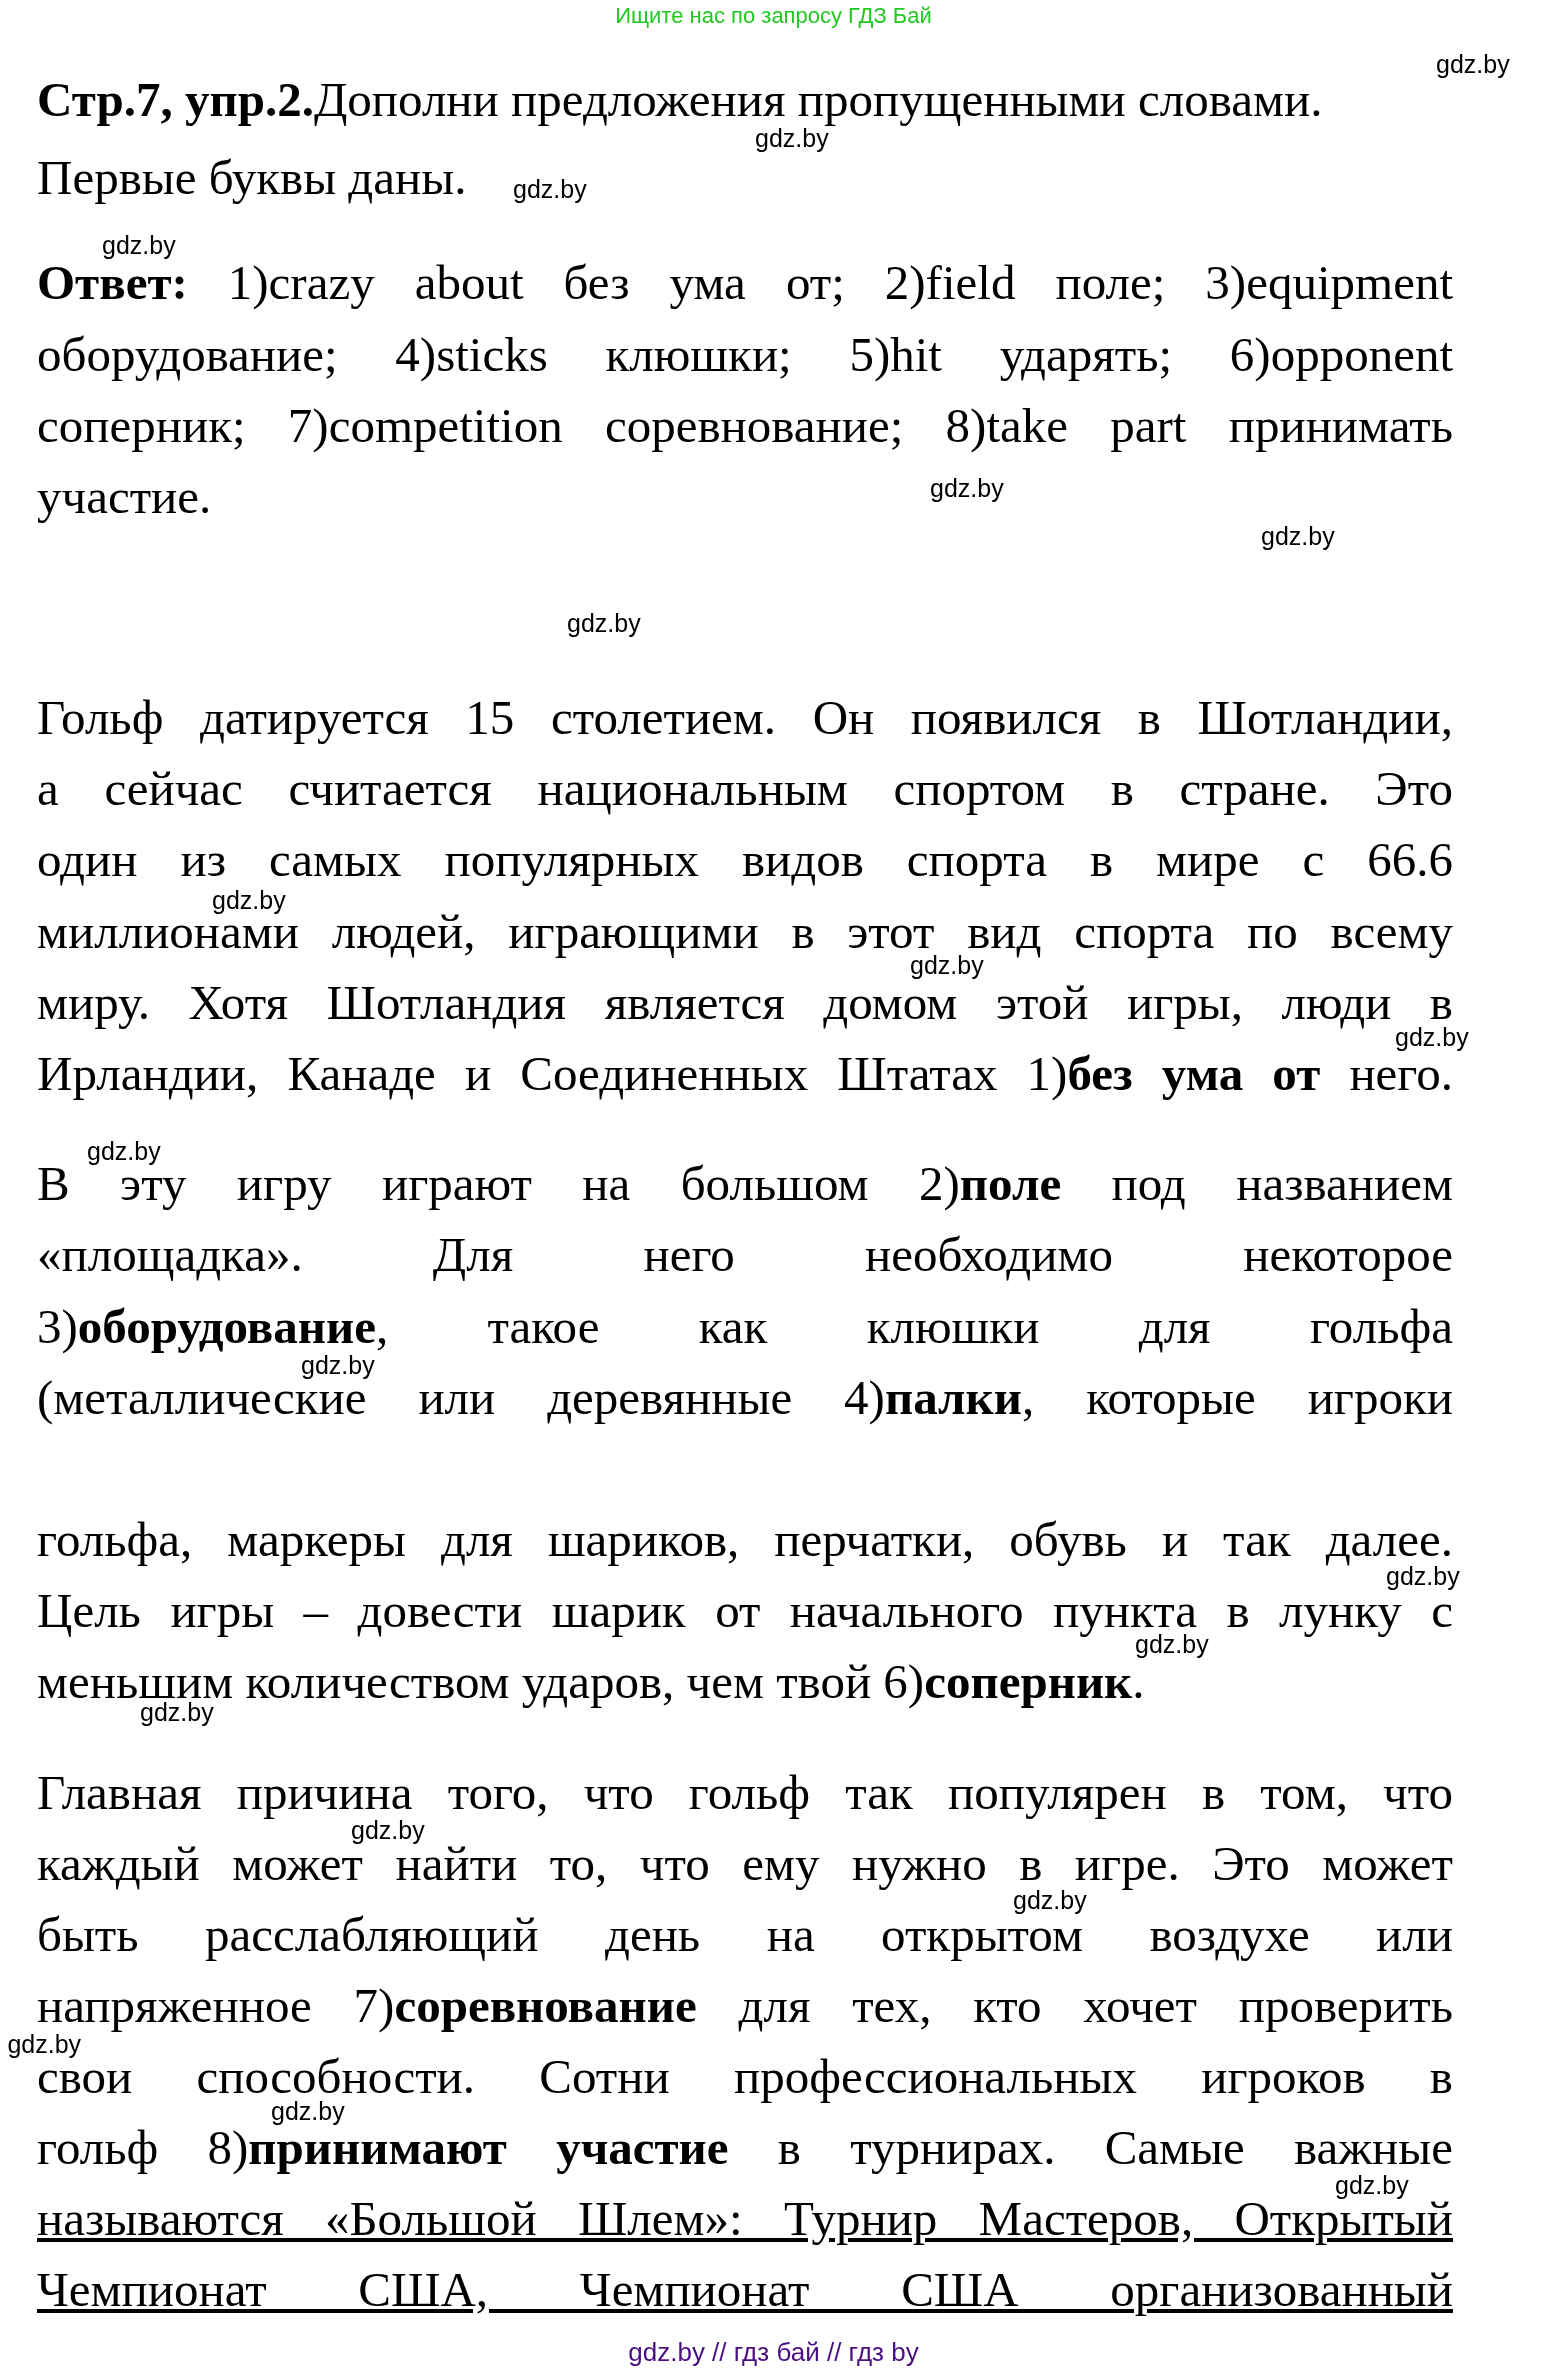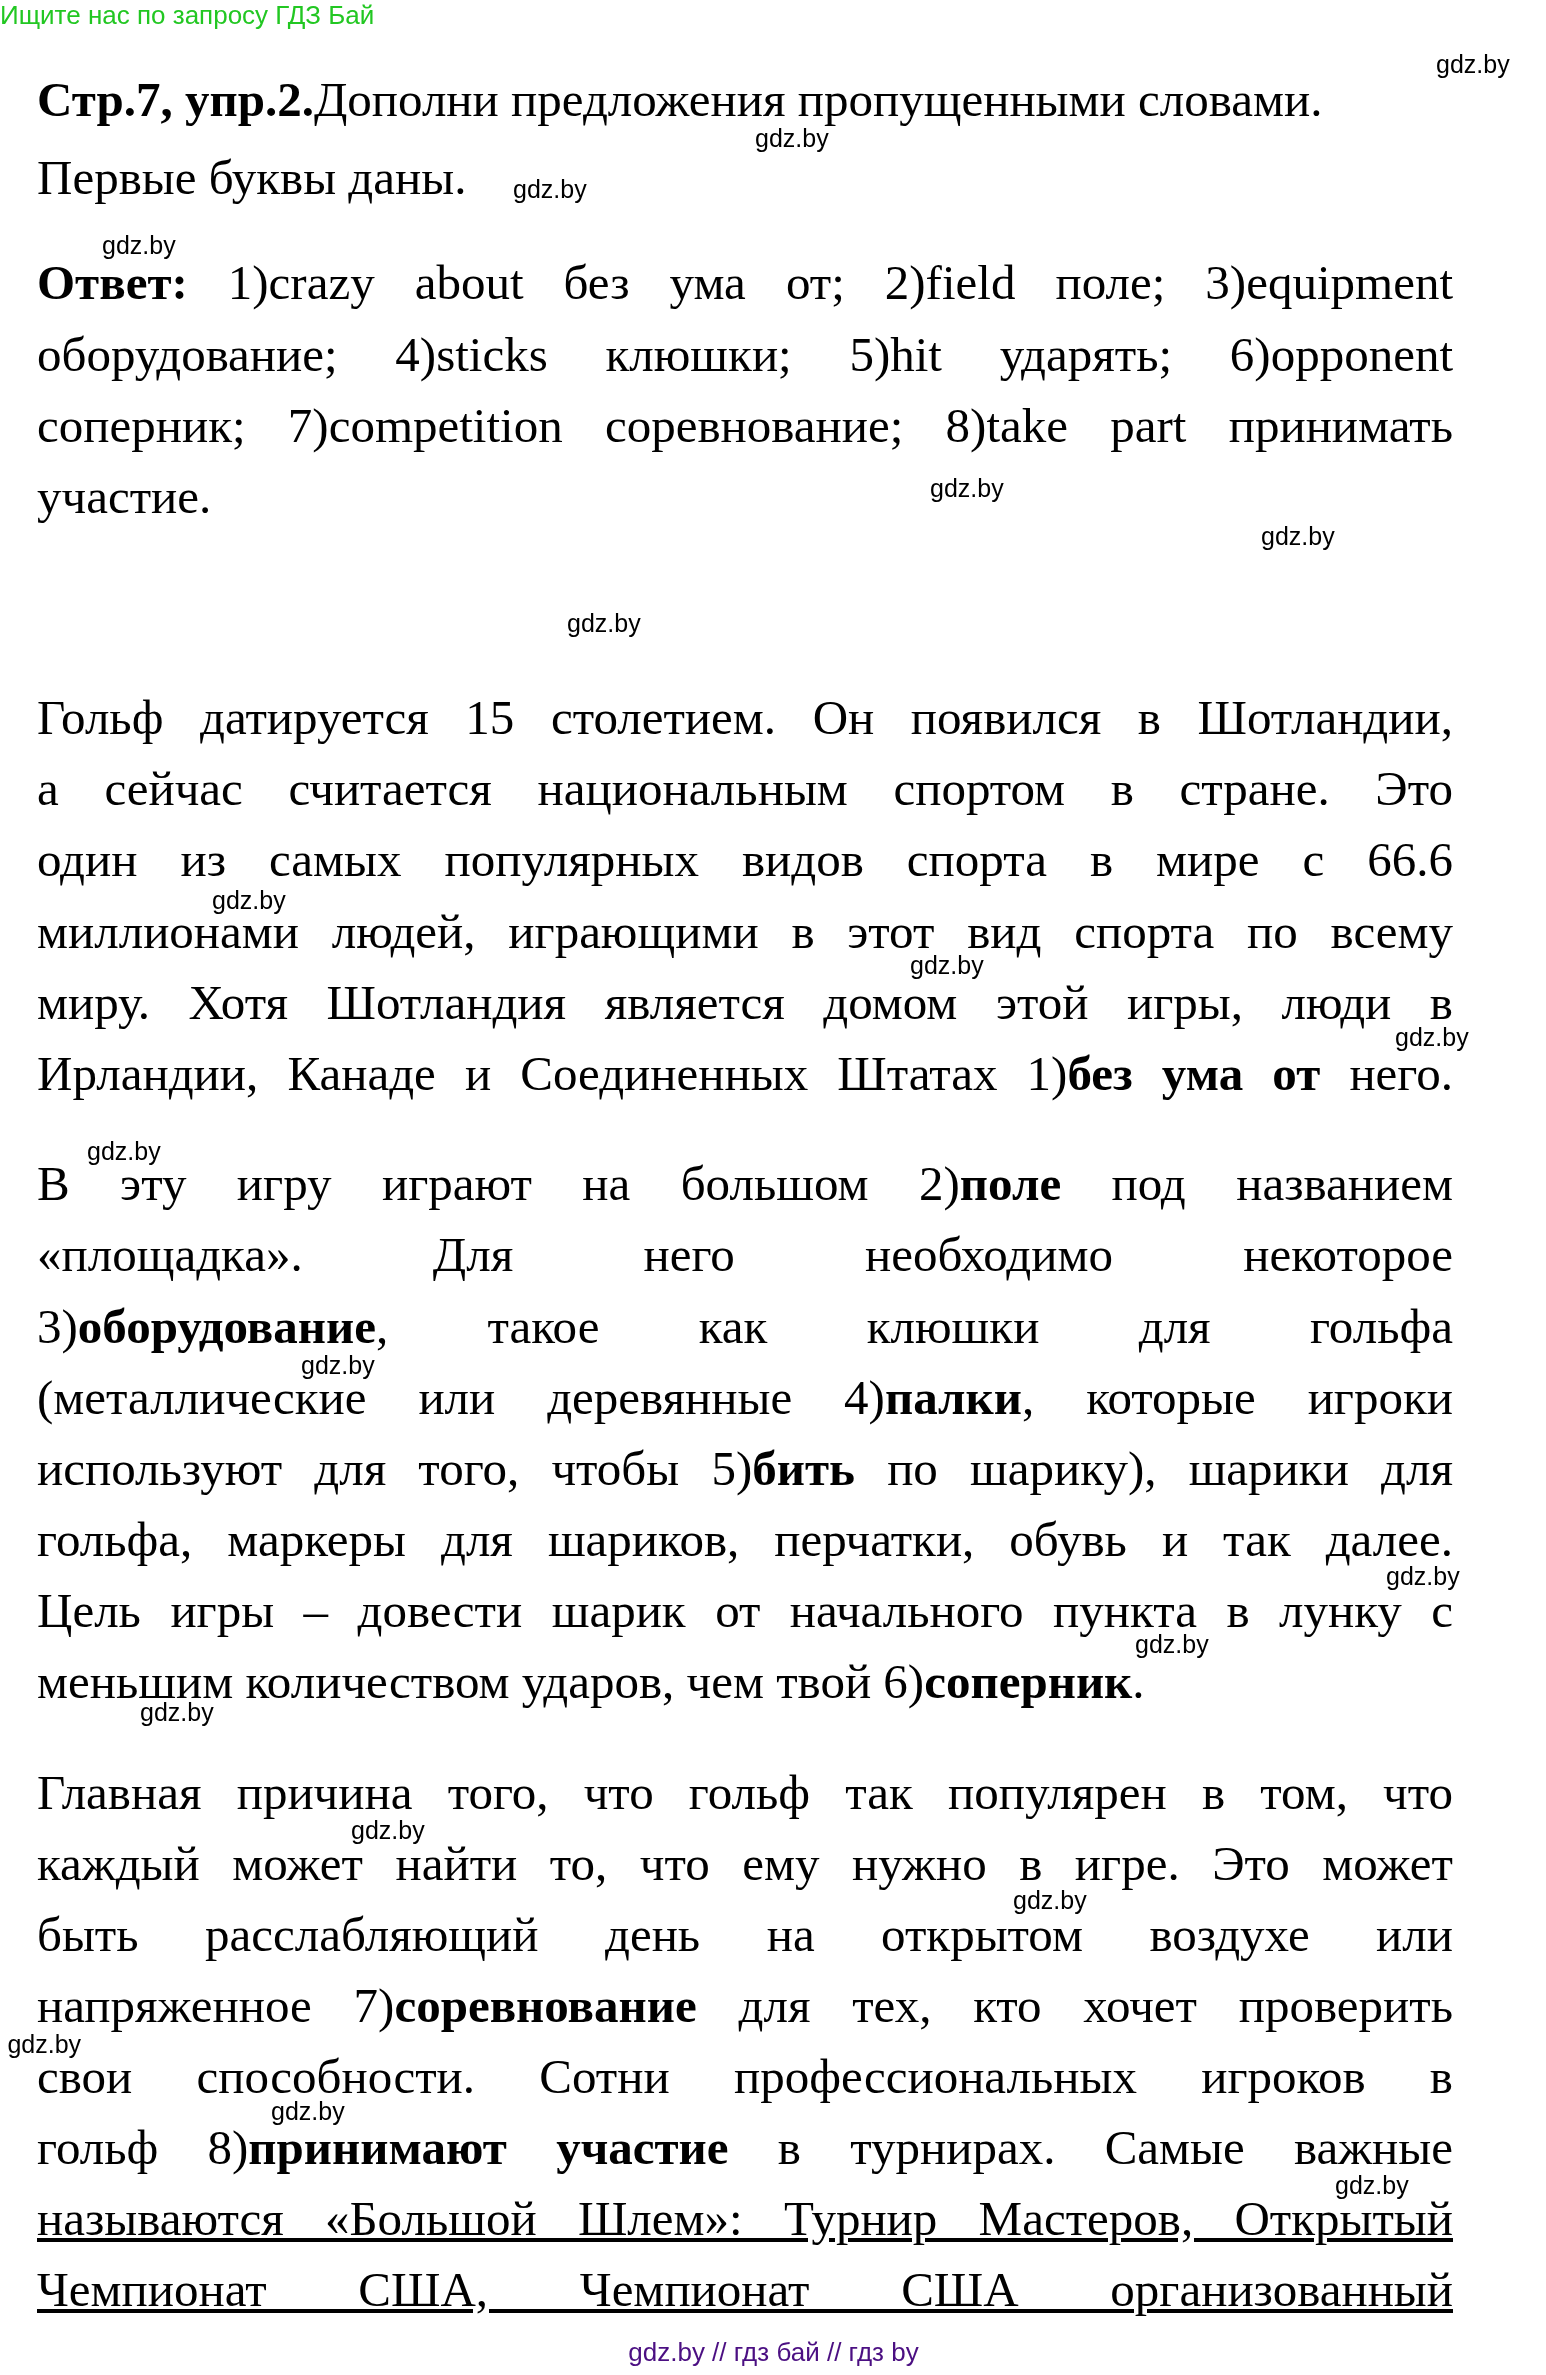--- a/index.html
+++ b/index.html
@@ -1,20 +1,20 @@
 <!DOCTYPE html>
 <html style="font-size:14.8px"><head>
 <meta charset="utf-8">
 <style>
   html, body { margin: 0; padding: 0; background: #ffffff; }
   body { width: 1547px; height: 2376px; position: relative; overflow: hidden; }
   .page { position: absolute; left: 0; top: 0; width: 1547px; height: 2376px; }
   .top-banner {
-    position: absolute; top: 0; left: 0; width: 1547px; text-align: left;
-    font-family: "Liberation Sans", sans-serif; font-size: 26px; line-height: 31px;
+    position: absolute; top: 0; left: 0; width: 1547px; text-align: center;
+    font-family: "Liberation Sans", sans-serif; font-size: 22px; line-height: 31px;
     color: #22c722;
   }
   .footer {
     position: absolute; top: 2337px; left: 0; width: 1547px; text-align: center;
     font-family: "Liberation Sans", sans-serif; font-size: 26px; line-height: 31px;
     color: #4b0f82;
   }
   .line {
     position: absolute; left: 37px; width: 1416px; height: 55px;
     font-family: "Liberation Serif", serif; font-size: 49px; line-height: 55px;
@@ -48,21 +48,20 @@
   <div class="line justify" style="top:761px;">а сейчас считается национальным спортом в стране. Это</div>
   <div class="line justify" style="top:832px;">один из самых популярных видов спорта в мире с 66.6</div>
   <div class="line justify" style="top:904px;">миллионами людей, играющими в этот вид спорта по всему</div>
   <div class="line justify" style="top:975px;">миру. Хотя Шотландия является домом этой игры, люди в</div>
   <div class="line justify" style="top:1046px;"><span>Ирландии, Канаде и Соединенных Штатах 1)</span><b>без ума от</b><span> него.</span></div>
 
   <div class="line justify" style="top:1156px;"><span>В эту игру играют на большом 2)</span><b>поле</b><span> под названием</span></div>
   <div class="line justify" style="top:1227px; word-spacing:37px;">«площадка». Для него необходимо некоторое</div>
   <div class="line justify" style="top:1299px;"><span>3)</span><b>оборудование</b><span>, такое как клюшки для гольфа</span></div>
   <div class="line justify" style="top:1370px;"><span>(металлические или деревянные 4)</span><b>палки</b><span>, которые игроки</span></div>
-  <div class="line justify" style="top:1441px;"><span>используют для того, чтобы 5)</span><b>бить</b><span> по шарику), шарики для</span></div>
   <div class="line justify" style="top:1512px;">гольфа, маркеры для шариков, перчатки, обувь и так далее.</div>
   <div class="line justify" style="top:1583px;">Цель игры – довести шарик от начального пункта в лунку с</div>
   <div class="line left" style="top:1654px;"><span>меньшим количеством ударов, чем твой 6)</span><b>соперник</b><span>.</span></div>
 
   <div class="line justify" style="top:1765px;">Главная причина того, что гольф так популярен в том, что</div>
   <div class="line justify" style="top:1836px;">каждый может найти то, что ему нужно в игре. Это может</div>
   <div class="line justify" style="top:1907px;">быть расслабляющий день на открытом воздухе или</div>
   <div class="line justify" style="top:1978px;"><span>напряженное 7)</span><b>соревнование</b><span> для тех, кто хочет проверить</span></div>
   <div class="line justify" style="top:2049px;">свои способности. Сотни профессиональных игроков в</div>
   <div class="line justify" style="top:2120px;"><span>гольф 8)</span><b>принимают участие</b><span> в турнирах. Самые важные</span></div>

